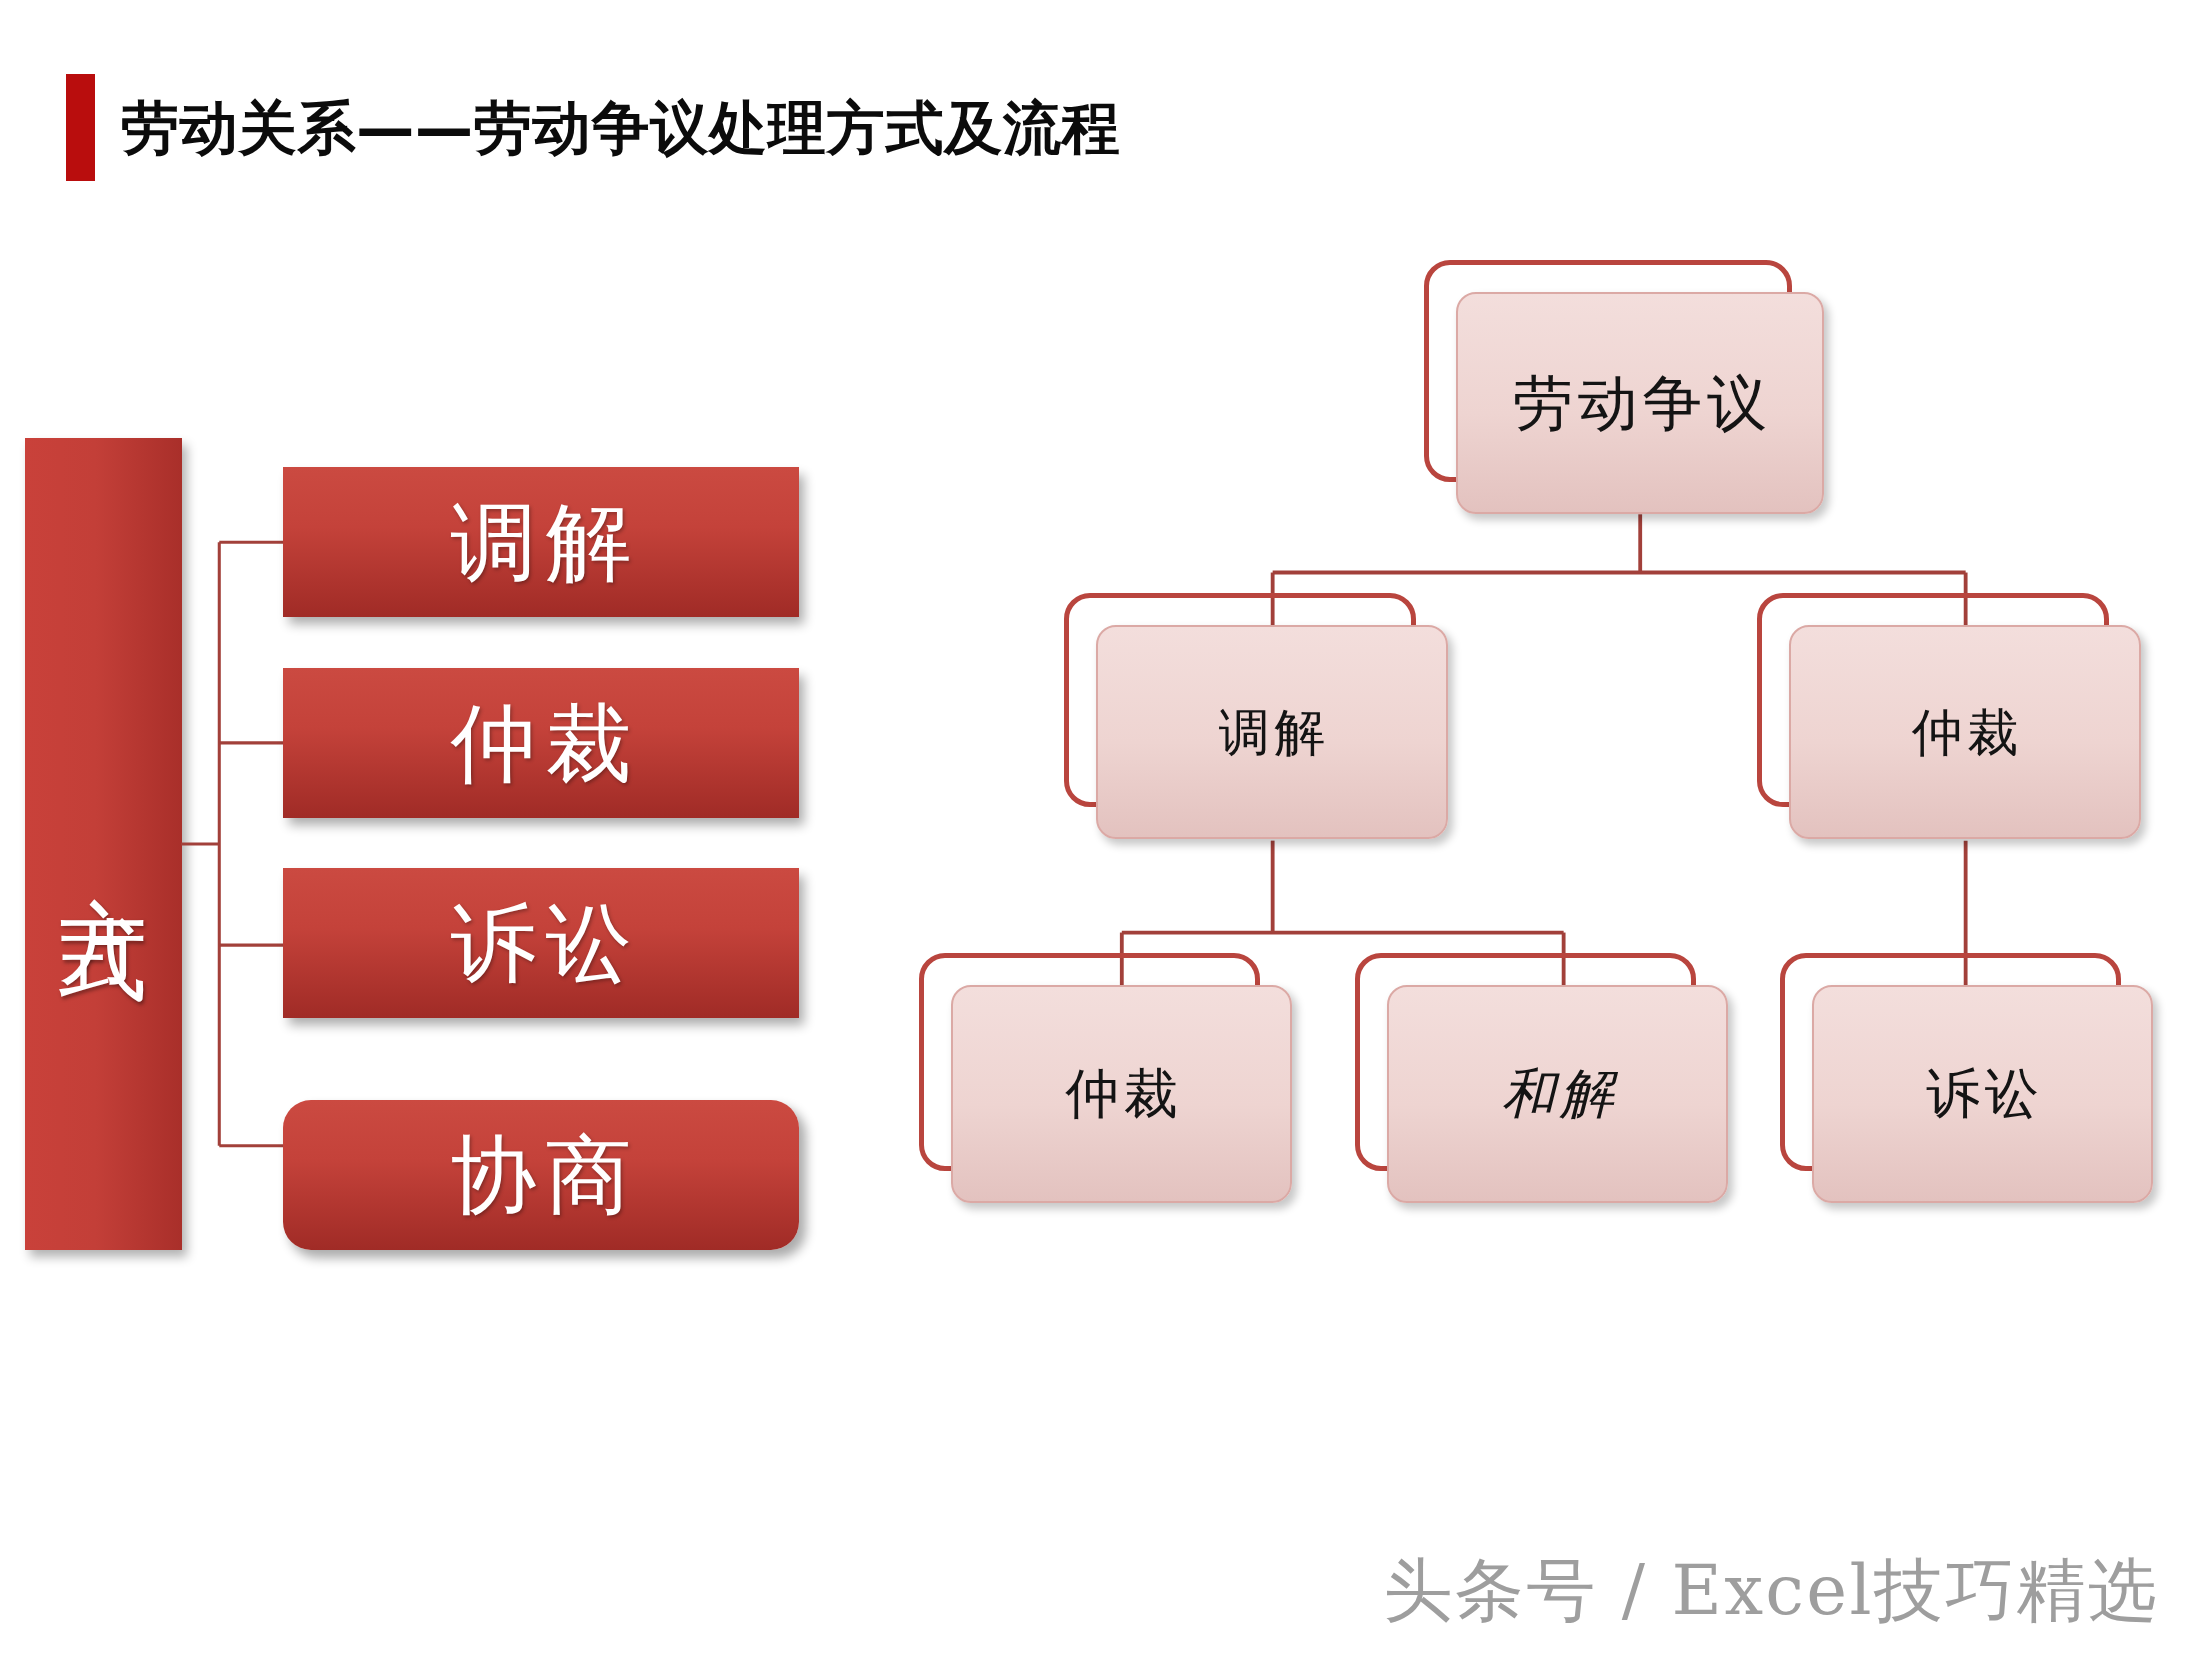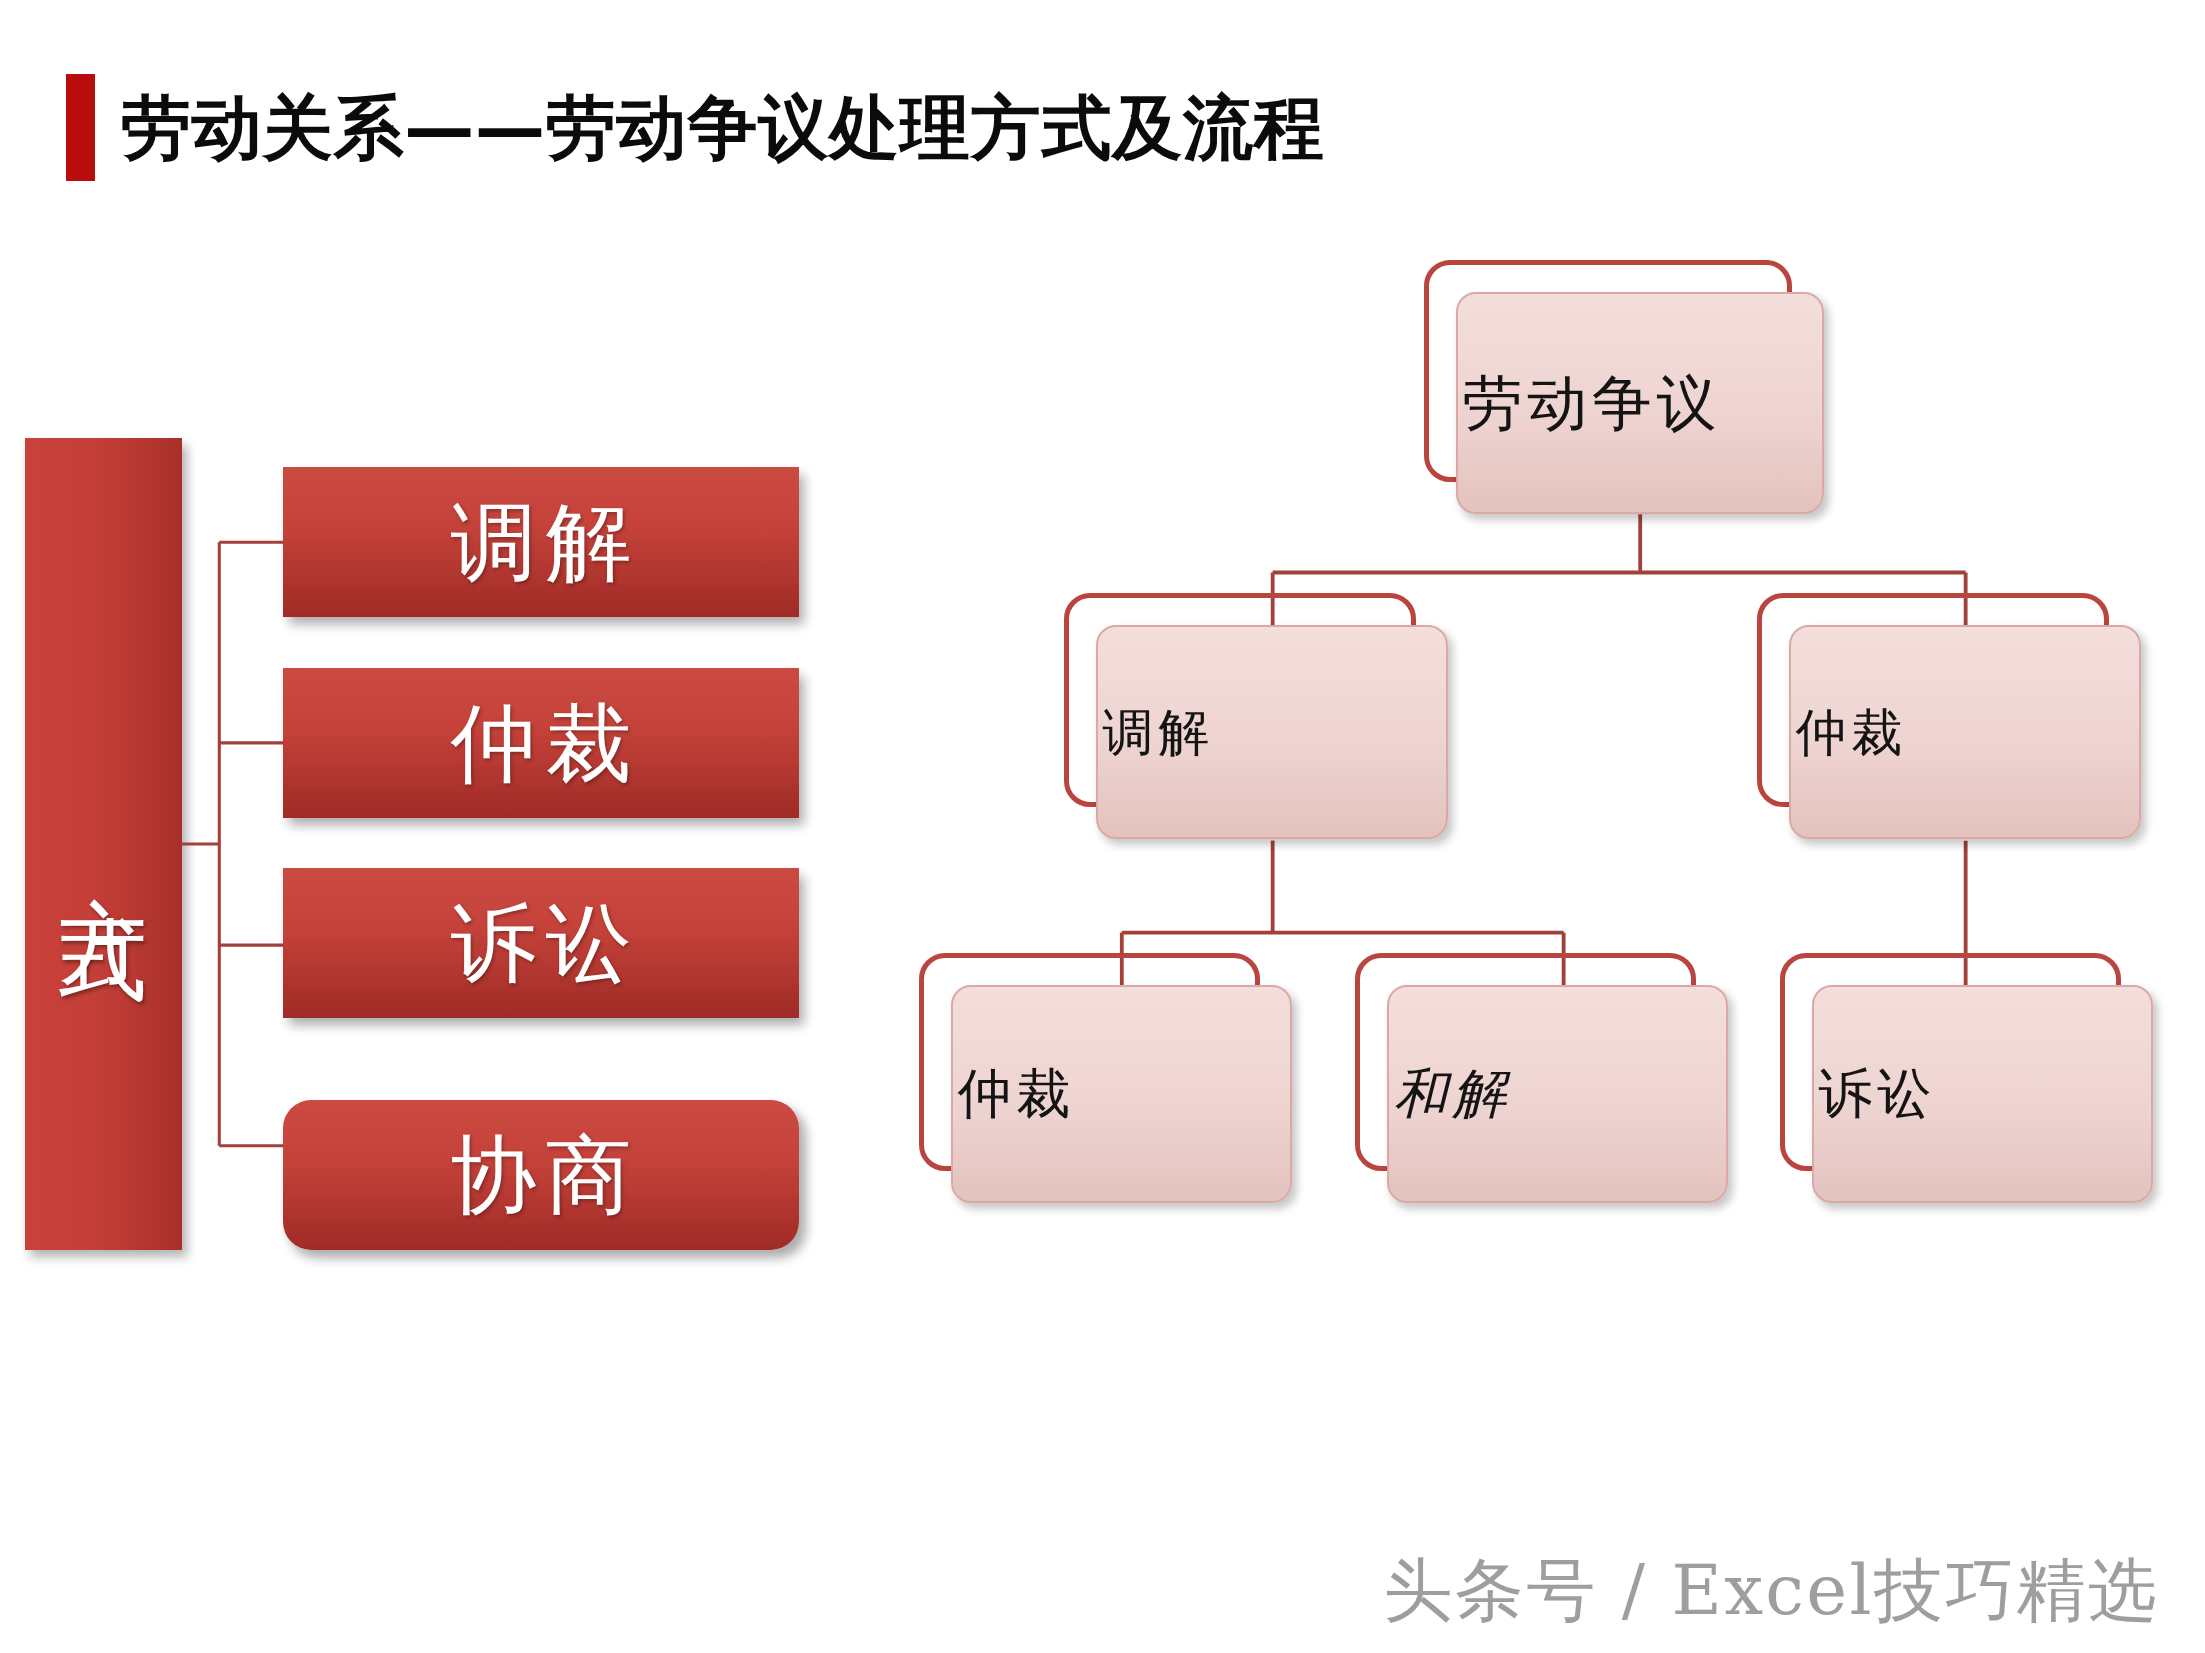--- a/index.html
+++ b/index.html
@@ -24,21 +24,21 @@
     align-items: center;
   }
   #title-accent {
     width: 29px;
     height: 107px;
     background: #b90d0d;
     margin-right: 26px;
   }
   #title-text {
     font-family: "DejaVu Sans", "Liberation Sans", sans-serif;
-    font-size: 70px;
+    font-size: 58px;
     font-weight: bold;
     color: #0b0b0b;
     letter-spacing: 0.8px;
     white-space: nowrap;
     line-height: 1;
   }
 
   
   #methods-panel {
     position: absolute;
@@ -143,20 +143,21 @@
     top: 32px;
     width: 100%;
     height: 100%;
     border: 2.3px solid #dba9a5;
     border-radius: 20px;
     background: linear-gradient(to bottom,#f3dedc 0%, #eed4d1 55%, #e3c2bf 100%);
     box-sizing: border-box;
     box-shadow: 4.6px 5.4px 8.4px rgba(0,0,0,0.22);
     display: flex;
     align-items: center;
+    justify-content: center;
   }
   .flow-node .card-front span {
     font-family: "DejaVu Serif", "Liberation Serif", serif;
     color: #141414;
     letter-spacing: 4.6px;
     text-indent: 4.6px;
     line-height: 1;
     white-space: nowrap;
   }
   #node-root   { left: 597px;  top: 0px;   width: 368px; height: 222px; }

